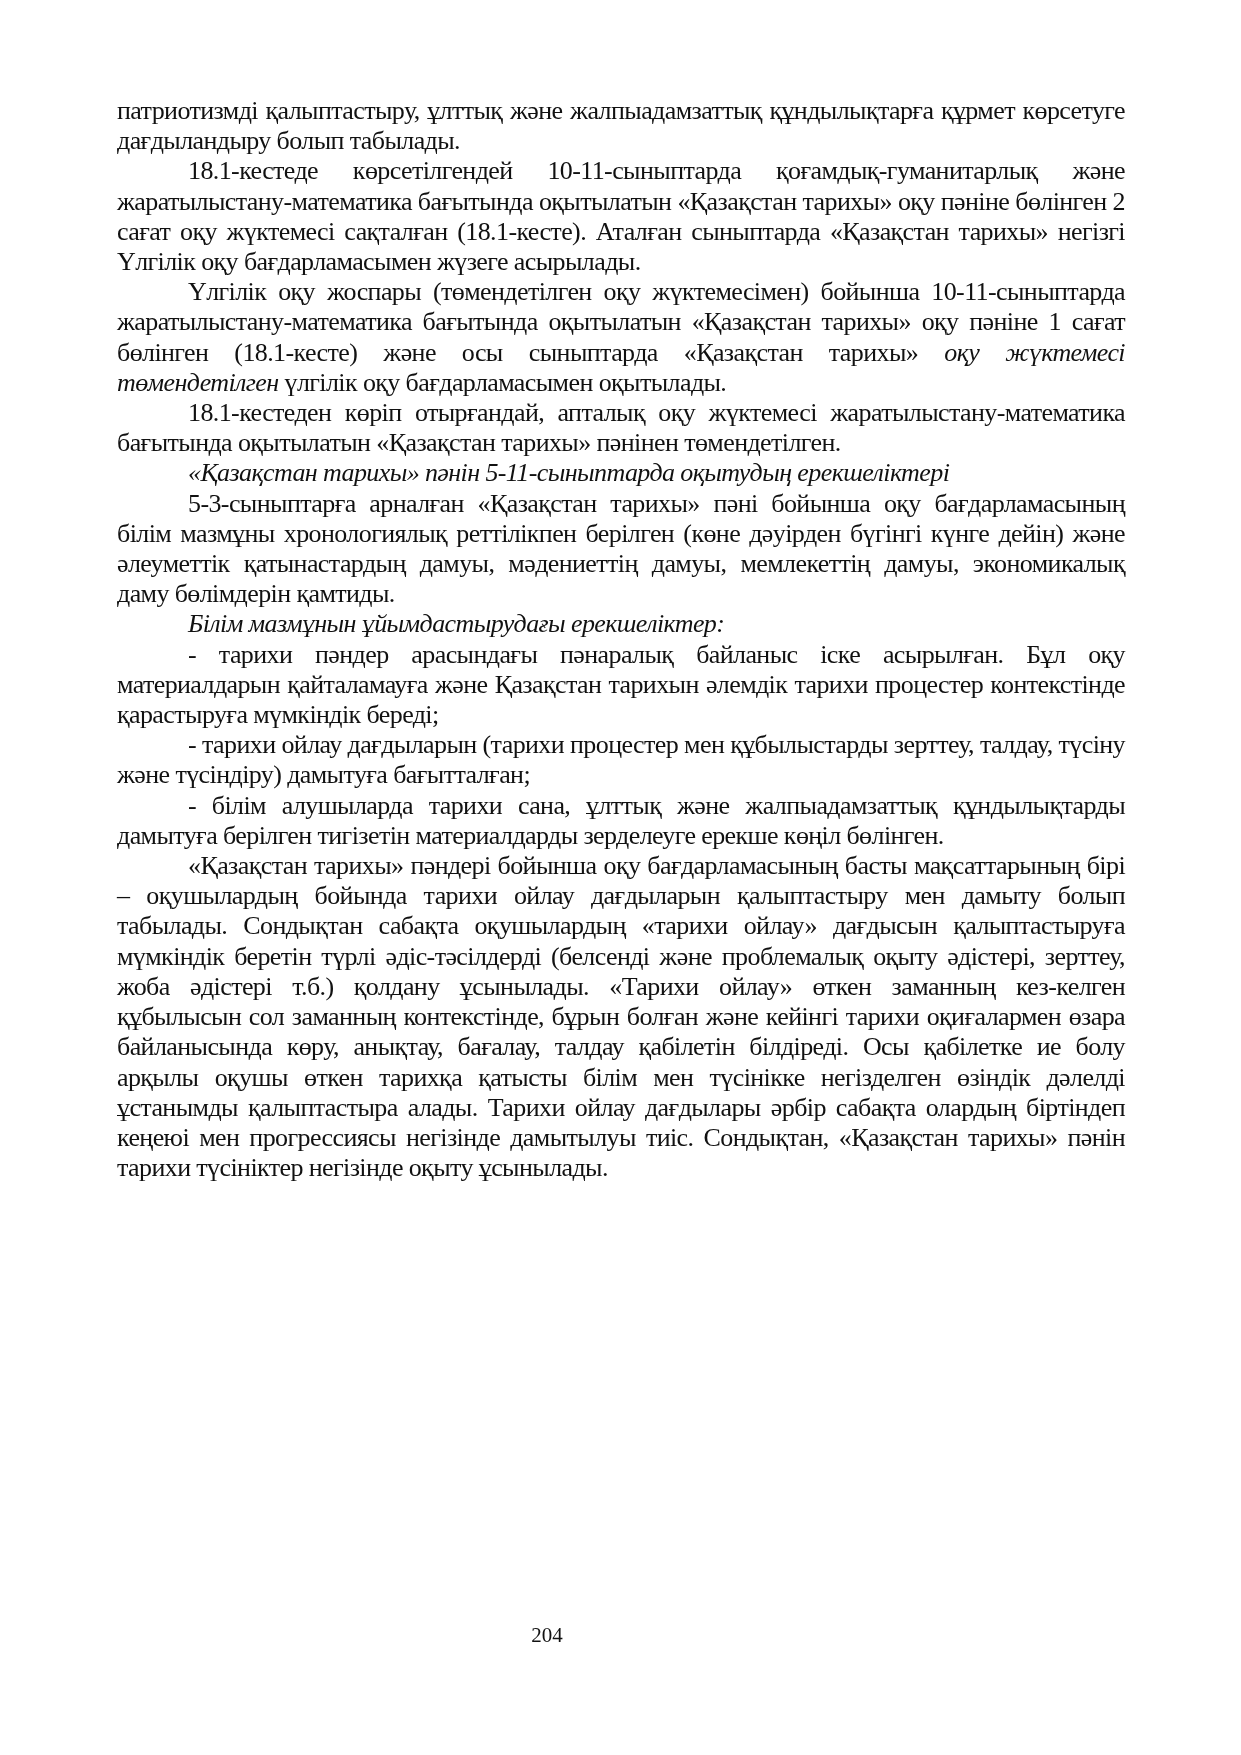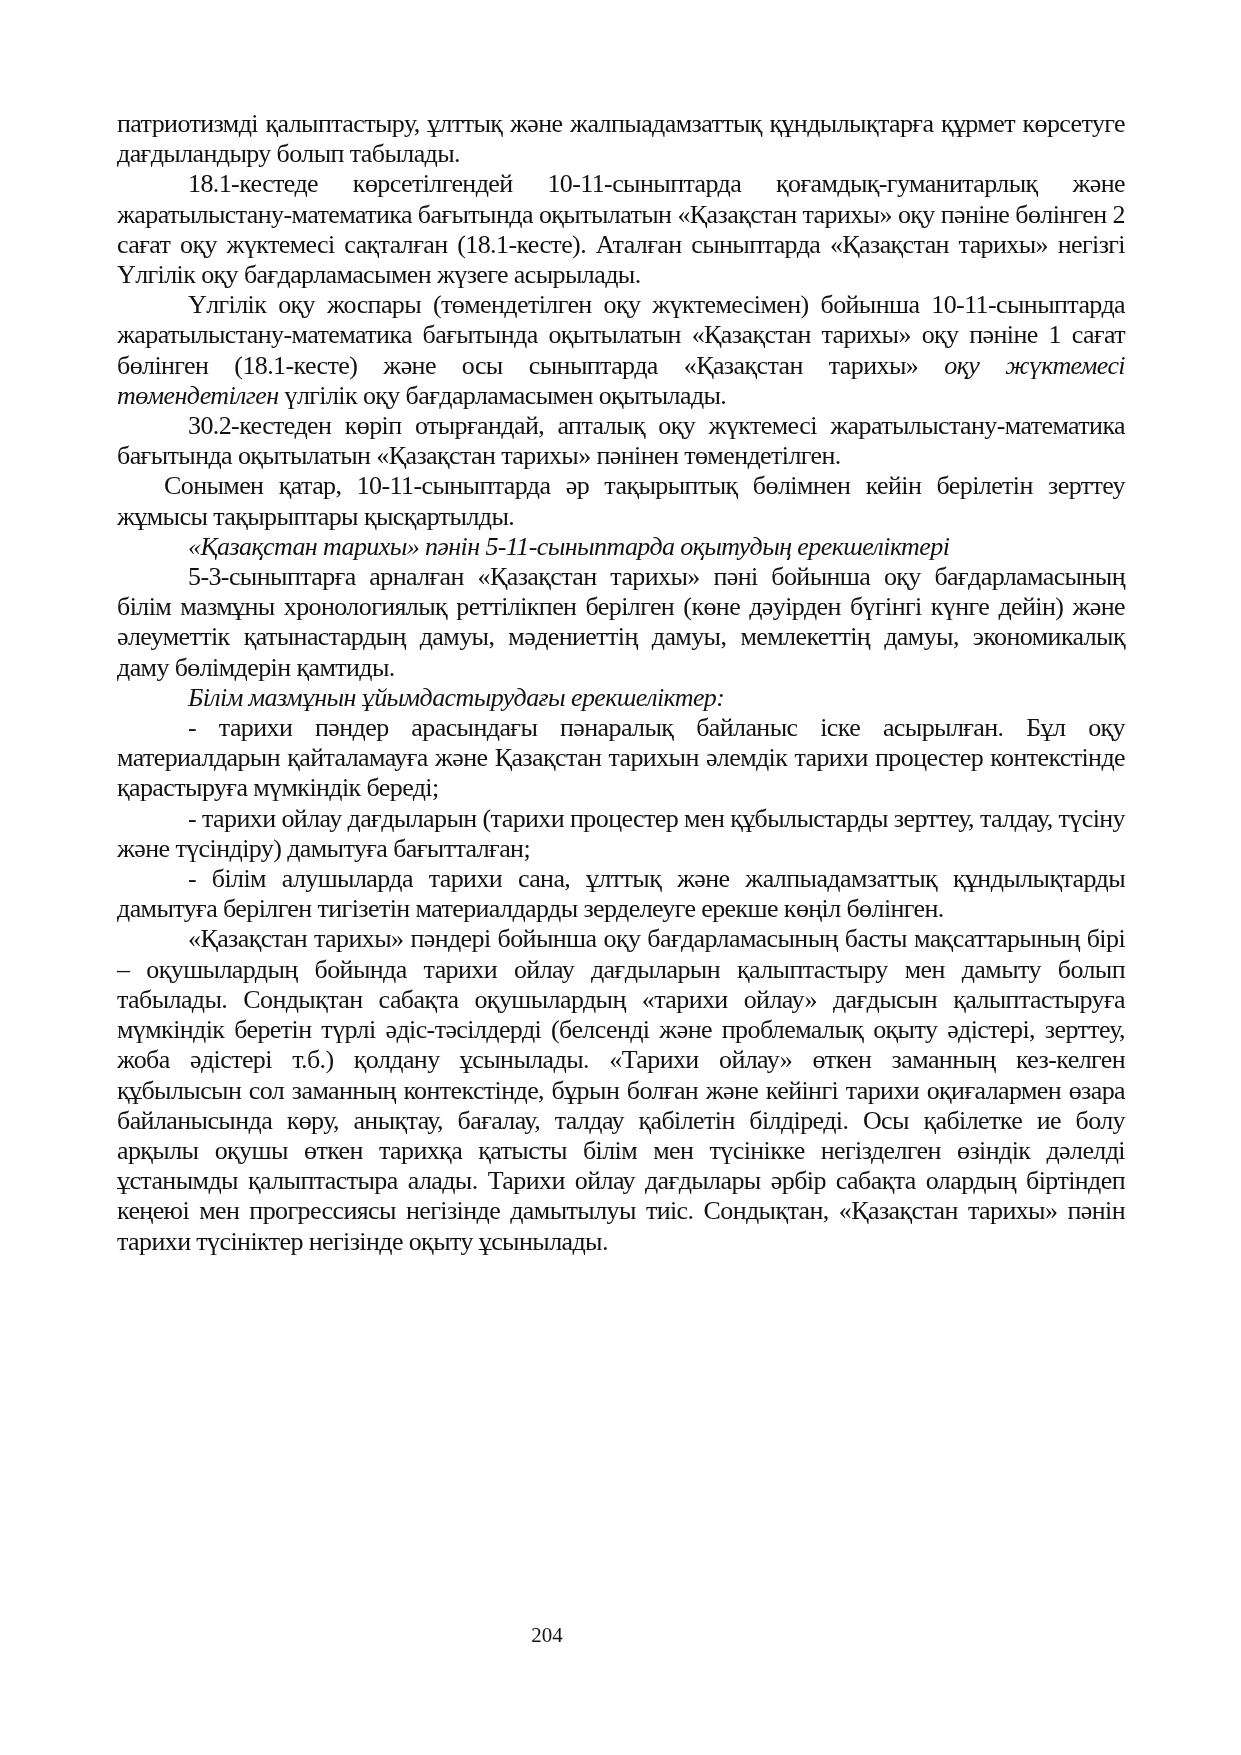--- a/index.html
+++ b/index.html
@@ -1,20 +1,20 @@
 <!DOCTYPE html>
 <html><head>
   <meta charset="utf-8">
   <style>
     html, body { margin: 0; padding: 0; background: #ffffff; }
     body { width: 1241px; height: 1755px; position: relative; overflow: hidden; }
     .page {
       position: absolute;
       left: 117px;
-      top: 109px;
+      top: 96px;
       width: 1008px;
       font-family: "Liberation Serif", serif;
       font-size: 26px;
       line-height: 30.2px;
       color: #111111;
       text-align: justify;
       letter-spacing: -0.6px;
       word-spacing: 0px;
     }
     .page p { margin: 0; }
@@ -32,22 +32,21 @@
       color: #111111;
     }
   </style>
 </head>
 <body>
 
 <div class="page">
   <p>патриотизмді қалыптастыру, ұлттық және жалпыадамзаттық құндылықтарға құрмет көрсетуге дағдыландыру болып табылады.</p>
   <p class="ind">18.1-кестеде көрсетілгендей 10-11-сыныптарда қоғамдық-гуманитарлық және жаратылыстану-математика бағытында оқытылатын «Қазақстан тарихы» оқу пәніне бөлінген 2 сағат оқу жүктемесі сақталған (18.1-кесте). Аталған сыныптарда «Қазақстан тарихы» негізгі Үлгілік оқу бағдарламасымен жүзеге асырылады.</p>
   <p class="ind"><span>Үлгілік оқу жоспары (төмендетілген оқу жүктемесімен) бойынша 10-11-сыныптарда жаратылыстану-математика бағытында оқытылатын «Қазақстан тарихы» оқу пәніне 1 сағат бөлінген (18.1-кесте) және осы сыныптарда «Қазақстан тарихы»</span> <i>оқу жүктемесі төмендетілген</i> <span>үлгілік оқу бағдарламасымен оқытылады.</span></p>
-  <p class="ind">30.2-кестеден көріп отырғандай, апталық оқу жүктемесі жаратылыстану-математика бағытында оқытылатын «Қазақстан тарихы» пәнінен төмендетілген.</p>
-  <p class="ind2">Сонымен қатар, 10-11-сыныптарда әр тақырыптық бөлімнен кейін берілетін зерттеу жұмысы тақырыптары қысқартылды.</p>
+  <p class="ind">18.1-кестеден көріп отырғандай, апталық оқу жүктемесі жаратылыстану-математика бағытында оқытылатын «Қазақстан тарихы» пәнінен төмендетілген.</p>
   <p class="heading">«Қазақстан тарихы» пәнін 5-11-сыныптарда оқытудың ерекшеліктері</p>
   <p class="ind">5-3-сыныптарға арналған «Қазақстан тарихы» пәні бойынша оқу бағдарламасының білім мазмұны хронологиялық реттілікпен берілген (көне дәуірден бүгінгі күнге дейін) және әлеуметтік қатынастардың дамуы, мәдениеттің дамуы, мемлекеттің дамуы, экономикалық даму бөлімдерін қамтиды.</p>
   <p class="heading">Білім мазмұнын ұйымдастырудағы ерекшеліктер:</p>
   <p class="ind">- тарихи пәндер арасындағы пәнаралық байланыс іске асырылған. Бұл оқу материалдарын қайталамауға және Қазақстан тарихын әлемдік тарихи процестер контекстінде қарастыруға мүмкіндік береді;</p>
   <p class="ind">- тарихи ойлау дағдыларын (тарихи процестер мен құбылыстарды зерттеу, талдау, түсіну және түсіндіру) дамытуға бағытталған;</p>
   <p class="ind">- білім алушыларда тарихи сана, ұлттық және жалпыадамзаттық құндылықтарды дамытуға берілген тигізетін материалдарды зерделеуге ерекше көңіл бөлінген.</p>
   <p class="ind">«Қазақстан тарихы» пәндері бойынша оқу бағдарламасының басты мақсаттарының бірі – оқушылардың бойында тарихи ойлау дағдыларын қалыптастыру мен дамыту болып табылады. Сондықтан сабақта оқушылардың «тарихи ойлау» дағдысын қалыптастыруға мүмкіндік беретін түрлі әдіс-тәсілдерді (белсенді және проблемалық оқыту әдістері, зерттеу, жоба әдістері т.б.) қолдану ұсынылады. «Тарихи ойлау» өткен заманның кез-келген құбылысын сол заманның контекстінде, бұрын болған және кейінгі тарихи оқиғалармен өзара байланысында көру, анықтау, бағалау, талдау қабілетін білдіреді. Осы қабілетке ие болу арқылы оқушы өткен тарихқа қатысты білім мен түсінікке негізделген өзіндік дәлелді ұстанымды қалыптастыра алады. Тарихи ойлау дағдылары әрбір сабақта олардың біртіндеп кеңеюі мен прогрессиясы негізінде дамытылуы тиіс. Сондықтан, «Қазақстан тарихы» пәнін тарихи түсініктер негізінде оқыту ұсынылады.</p>
 </div>
 
 <div class="page-number">204</div>

